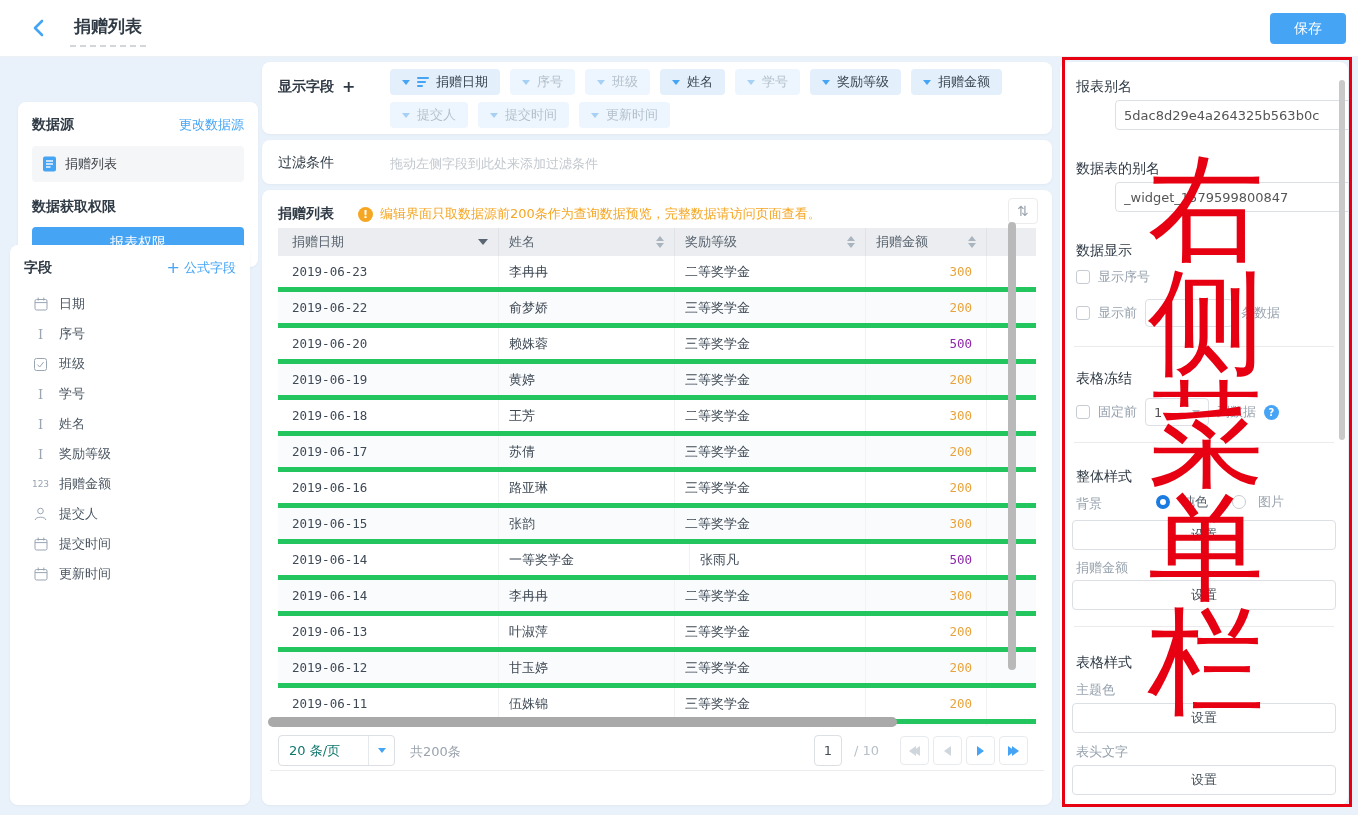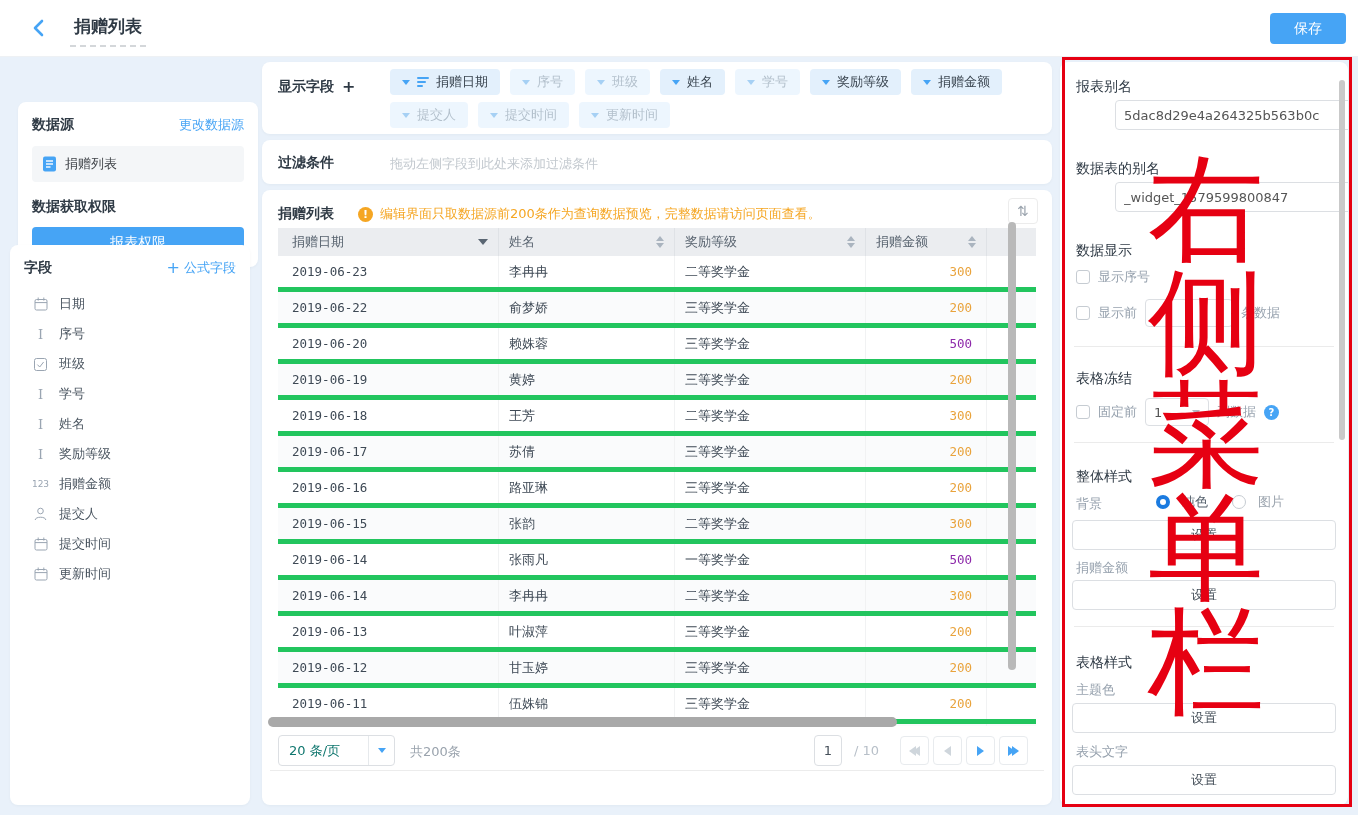--- a/index.html
+++ b/index.html
@@ -46,21 +46,21 @@
   .chip{height:26px;border-radius:4px;background:#e3f0fc;display:inline-flex;align-items:center;gap:7px;
         padding:0 12px;color:#3a4550;font-size:13px;cursor:pointer;}
   .chip.dim{background:#edf6fe;color:#b3c0cc;}
   .caret{width:0;height:0;border-left:4px solid transparent;border-right:4px solid transparent;border-top:5px solid var(--accent);}
   .chip.dim .caret{border-top-color:#a6d0f4;}
   .sortlines{display:inline-flex;flex-direction:column;gap:2px;}
   .sortlines i{display:block;height:2px;background:var(--accent);border-radius:1px;}
   .sortlines i:nth-child(1){width:12px;}.sortlines i:nth-child(2){width:9px;}.sortlines i:nth-child(3){width:6px;}
   
   #card-filter{left:262px;top:140px;width:790px;height:44px;}
-  .flt-label{position:absolute;left:16px;top:14px;font-weight:bold;font-size:14px;color:#2f3a45;}
+  .flt-label{position:absolute;left:16px;top:14px;font-weight:normal;font-size:14px;color:#2f3a45;}
   .flt-placeholder{position:absolute;left:128px;top:15px;color:#c3c9cf;}
   
   #card-table{left:262px;top:190px;width:790px;height:615px;}
   .tc-title{position:absolute;left:16px;top:15px;font-weight:bold;font-size:14px;color:#2f3a45;}
   .notice{position:absolute;left:96px;top:15px;display:flex;gap:7px;align-items:center;color:var(--warning);}
   .warning-icon{width:15px;height:15px;border-radius:50%;background:var(--warning);color:#fff;font-size:11px;
                 font-weight:bold;display:inline-flex;align-items:center;justify-content:center;flex:none;}
   .sort-btn{position:absolute;right:14px;top:8px;width:30px;height:26px;border:1px solid #ececec;border-radius:4px;
             color:#9aa3ad;display:flex;align-items:center;justify-content:center;background:#fff;cursor:pointer;font-size:14px;}
   .dtable{position:absolute;left:16px;top:38px;width:758px;}
@@ -408,22 +408,22 @@
           </div>
           <div class="drow alt">
             <div class="dcell c0 mono">2019-06-15</div>
             <div class="dcell c1">张韵</div>
             <div class="dcell c2">二等奖学金</div>
             <div class="dcell c3 mono amt amt-orange">300</div>
             <div class="dcell c4"></div>
           </div>
           <div class="drow">
             <div class="dcell c0 mono">2019-06-14</div>
+            <div class="dcell c2">一等奖学金</div>
             <div class="dcell c1">张雨凡</div>
-            <div class="dcell c2">一等奖学金</div>
             <div class="dcell c3 mono amt amt-purple">500</div>
             <div class="dcell c4"></div>
           </div>
           <div class="drow alt">
             <div class="dcell c0 mono">2019-06-14</div>
             <div class="dcell c1">李冉冉</div>
             <div class="dcell c2">二等奖学金</div>
             <div class="dcell c3 mono amt amt-orange">300</div>
             <div class="dcell c4"></div>
           </div>

